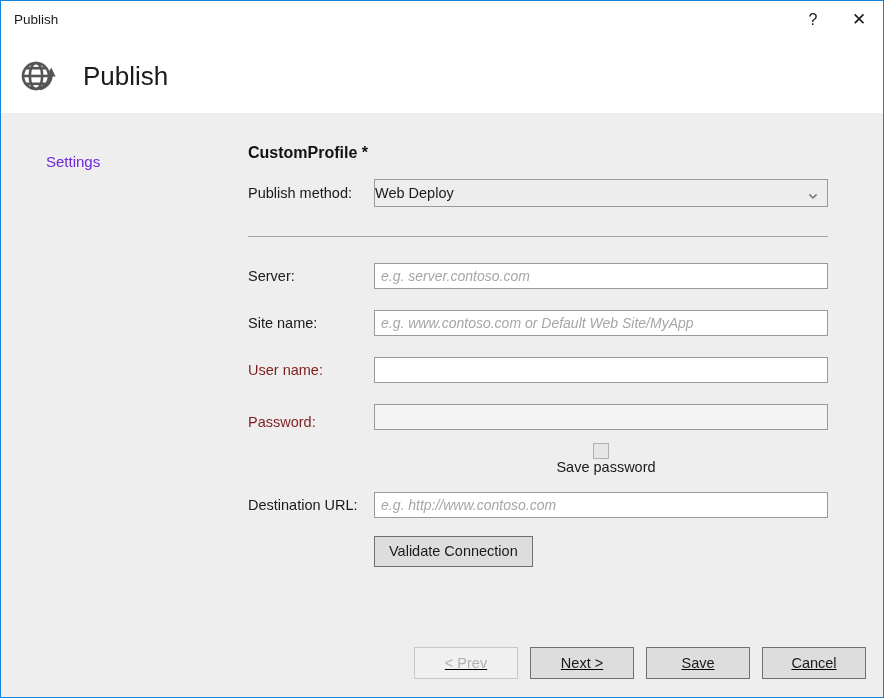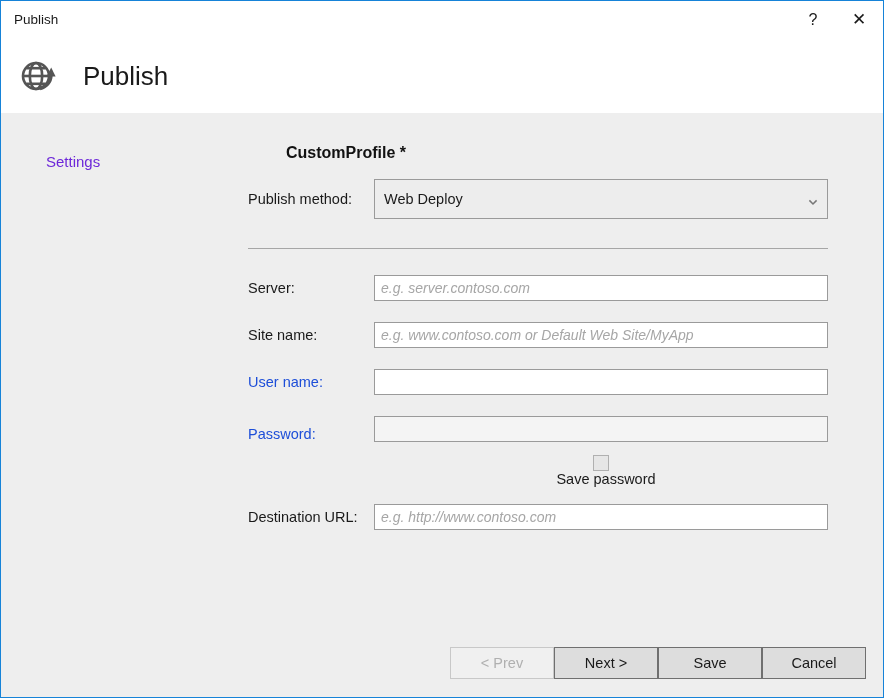--- a/index.html
+++ b/index.html
@@ -136,47 +136,45 @@
     left: 247px;
     top: 0;
     width: 580px;
   }
   .profile-title {
     font-size: 16px;
     font-weight: bold;
     color: #111111;
     margin-top: 32px;
     line-height: 1;
-    margin-left: 38px;
   }
 
   .row {
     display: flex;
     align-items: center;
     margin-top: 18px;
   }
   .row .lbl {
     width: 126px;
     flex: 0 0 126px;
     font-size: 14.5px;
     color: #1a1a1a;
     text-align: left;
   }
-  .row .lbl.dim { color: #1d4ed8; }
+  .row .lbl.dim { color: #7f1d1d; }
 
   .select {
     position: relative;
     flex: 1 1 auto;
-    height: 40px;
+    height: 28px;
     background: #ededed;
     border: 1px solid #9a9a9a;
     box-sizing: border-box;
     display: flex;
     align-items: center;
-    padding-left: 9px;
     font-size: 14.5px;
     color: #1a1a1a;
     cursor: default;
   }
   .select .chev {
     position: absolute;
     right: 9px;
     top: 50%;
     transform: translateY(-50%);
     width: 10px;
@@ -253,20 +251,22 @@
     border-color: #c8c8c8;
     color: #b0b0b0;
   }
 
   
   .footer {
     position: absolute;
     right: 17px;
     bottom: 18px;
     display: flex;
+    gap: 12px;
+    text-decoration: underline;
   }
   .footer .btn {
     width: 104px;
     height: 32px;
     padding: 0;
   }
 </style>
 </head>
 <body>
 
@@ -346,20 +346,23 @@
       <div class="checkrow">
         <span class="checkbox"></span>
         <span class="ctext">Save password</span>
       </div>
 
       <div class="row" style="margin-top:17px;">
         <div class="lbl">Destination URL:</div>
         <input class="field" type="text" placeholder="e.g. http://www.contoso.com" style="">
       </div>
 
+      <div class="btnrow">
+        <button class="btn">Validate Connection</button>
+      </div>
 
     </div>
 
     <div class="footer">
       <button class="btn disabled">&lt; Prev</button>
       <button class="btn">Next &gt;</button>
       <button class="btn">Save</button>
       <button class="btn">Cancel</button>
     </div>
 

